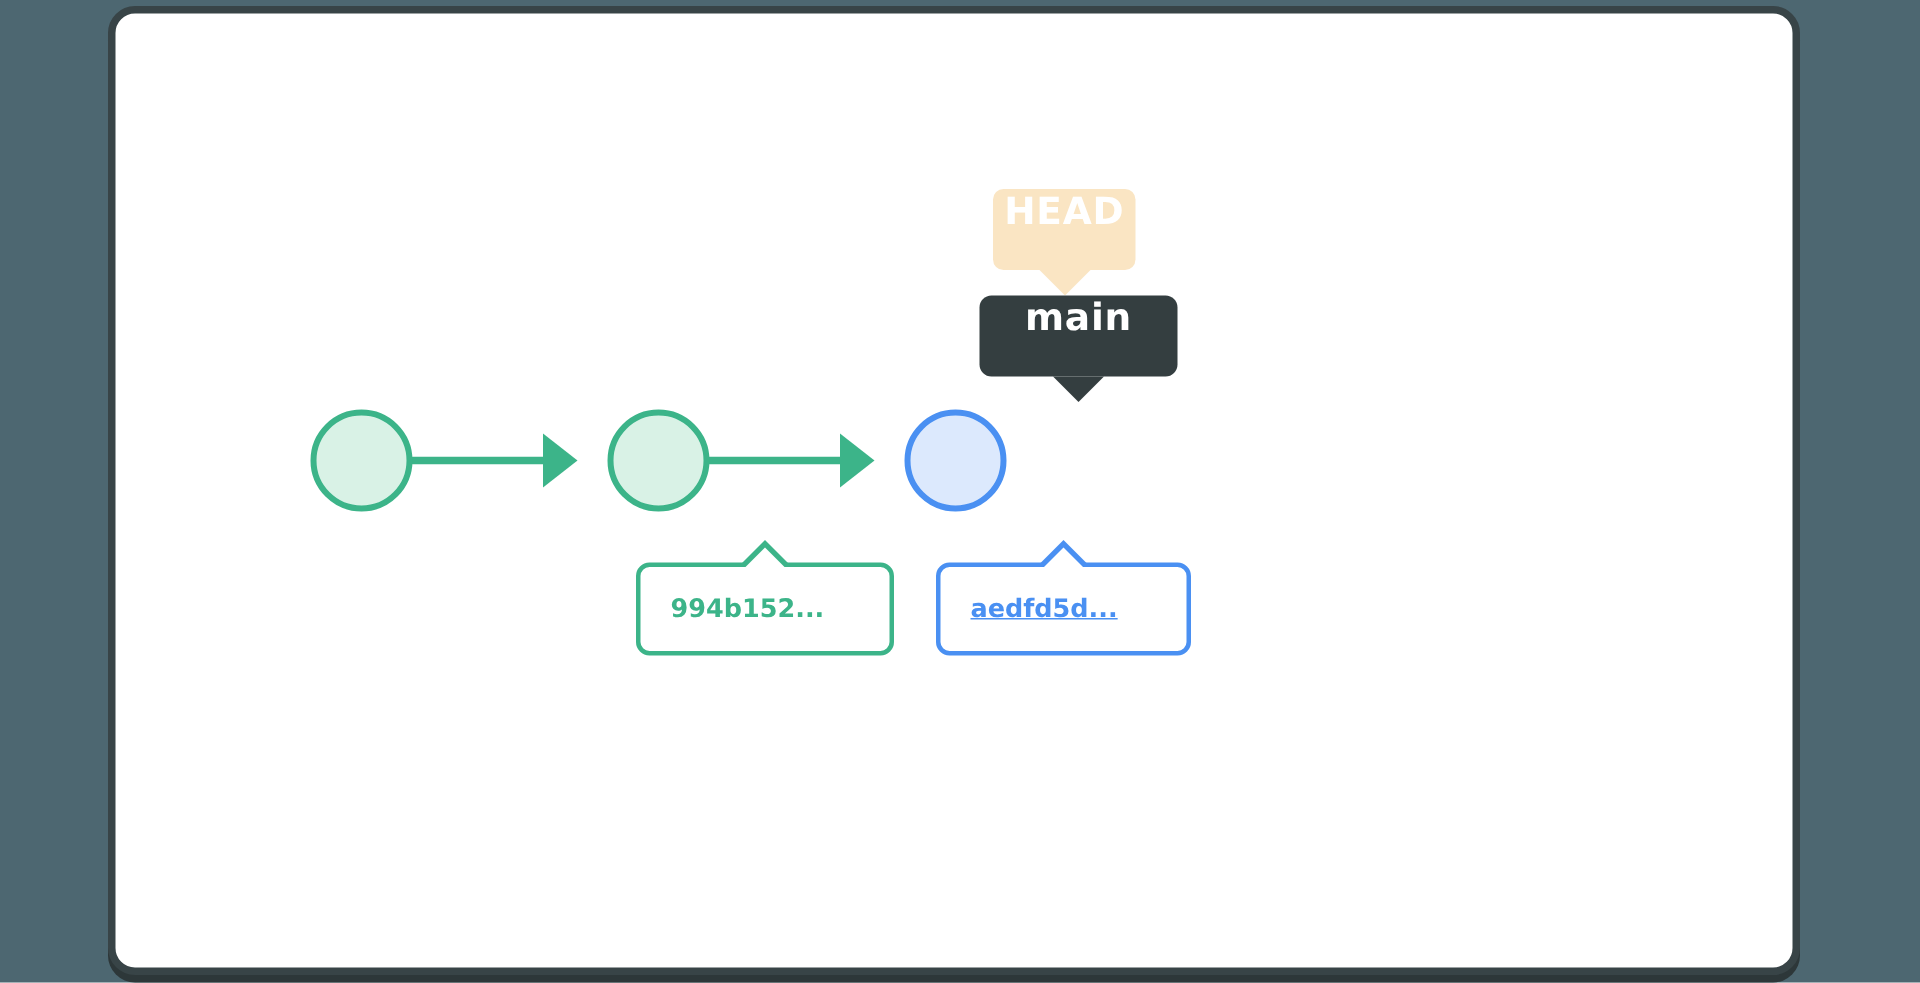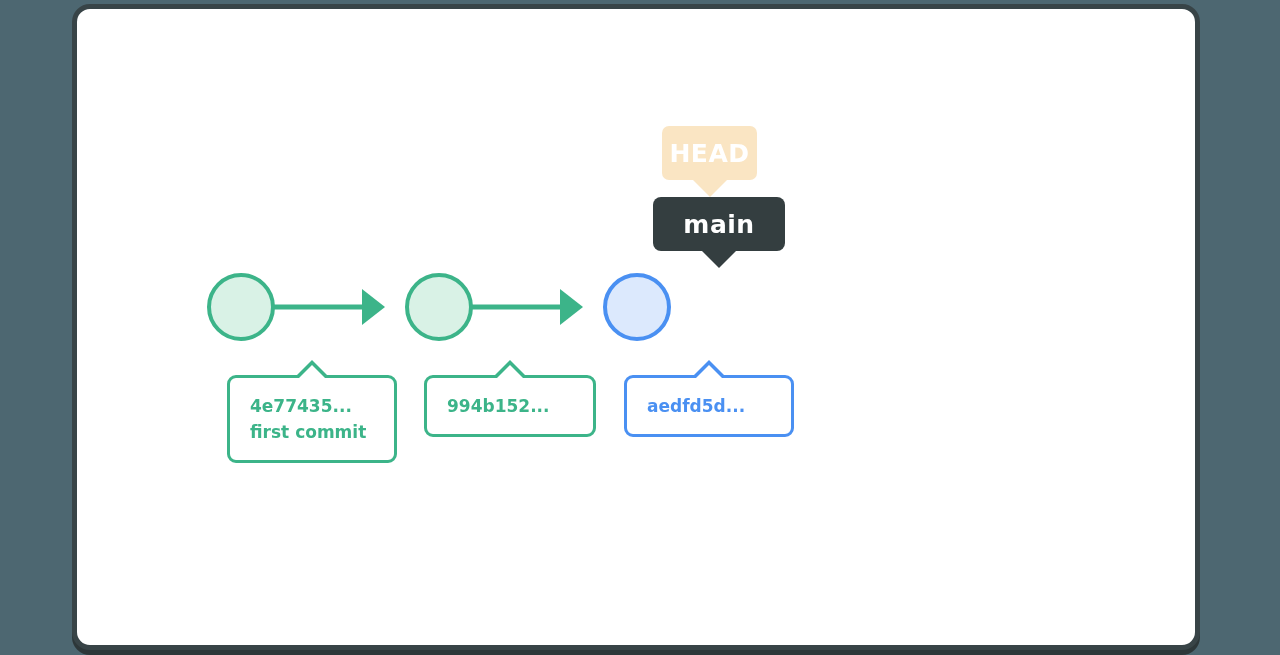--- a/index.html
+++ b/index.html
@@ -42,21 +42,21 @@
     position: absolute;
     left: 0;
     top: 0;
   }
 
   
   .ref-badge {
     position: absolute;
     box-sizing: border-box;
     display: flex;
-    align-items: center;
+    align-items: flex-start;
     justify-content: center;
     font-weight: bold;
     color: #ffffff;
     letter-spacing: 0.5px;
   }
   .ref-badge .tail {
     position: absolute;
     left: 50%;
     bottom: -17px;
     margin-left: -17px;
@@ -135,21 +135,21 @@
   .commit-box.green .notch-outer { border-bottom: 18px solid #3cb489; }
 
   .commit-box.blue {
     border-color: #4a90f2;
     color: #4a90f2;
   }
   .commit-box.blue .notch-outer { border-bottom: 18px solid #4a90f2; }
 
   #commit-box-0 { left: 150px; top: 366px; width: 170px; }
   #commit-box-1 { left: 347px; top: 366px; width: 172px; }
-  #commit-box-2 { left: 547px; top: 366px; width: 170px; }
+  #commit-box-2 { left: 547px; top: 366px; width: 170px; text-decoration: underline; }
 </style>
 </head>
 <body>
 
 <div id="window-frame">
   <div id="canvas">
 
     <svg class="graph-svg" width="1118" height="636" viewBox="0 0 1118 636">
 
       <g>
@@ -172,26 +172,20 @@
     <div id="head-badge" class="ref-badge">
       <span>HEAD</span>
       <span class="tail"></span>
     </div>
 
     <div id="main-badge" class="ref-badge">
       <span>main</span>
       <span class="tail"></span>
     </div>
 
-    <div id="commit-box-0" class="commit-box green">
-      <span class="notch-outer"></span>
-      <span class="notch-inner"></span>
-      <span class="hash">4e77435...</span>
-      <span class="msg">first commit</span>
-    </div>
 
     <div id="commit-box-1" class="commit-box green">
       <span class="notch-outer"></span>
       <span class="notch-inner"></span>
       <span class="hash">994b152...</span>
     </div>
 
     <div id="commit-box-2" class="commit-box blue">
       <span class="notch-outer"></span>
       <span class="notch-inner"></span>

